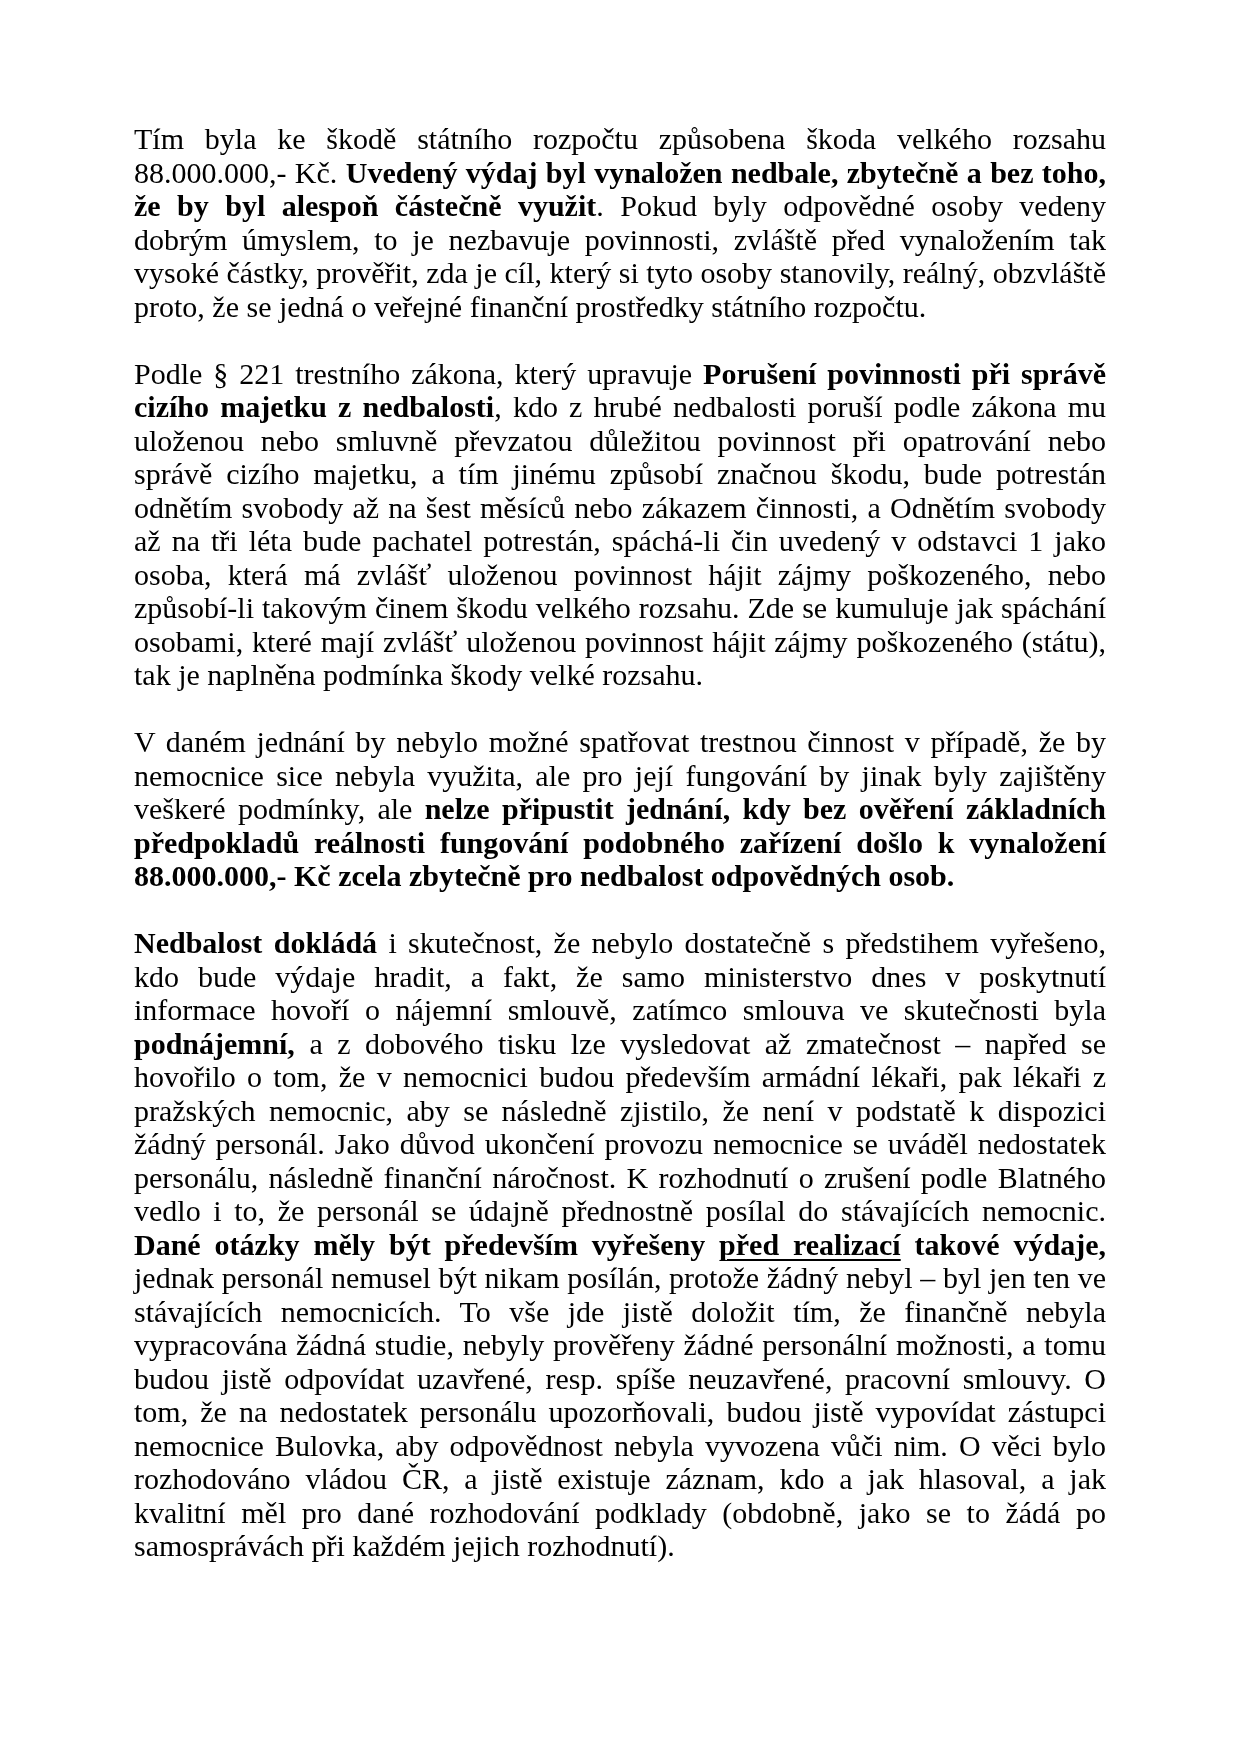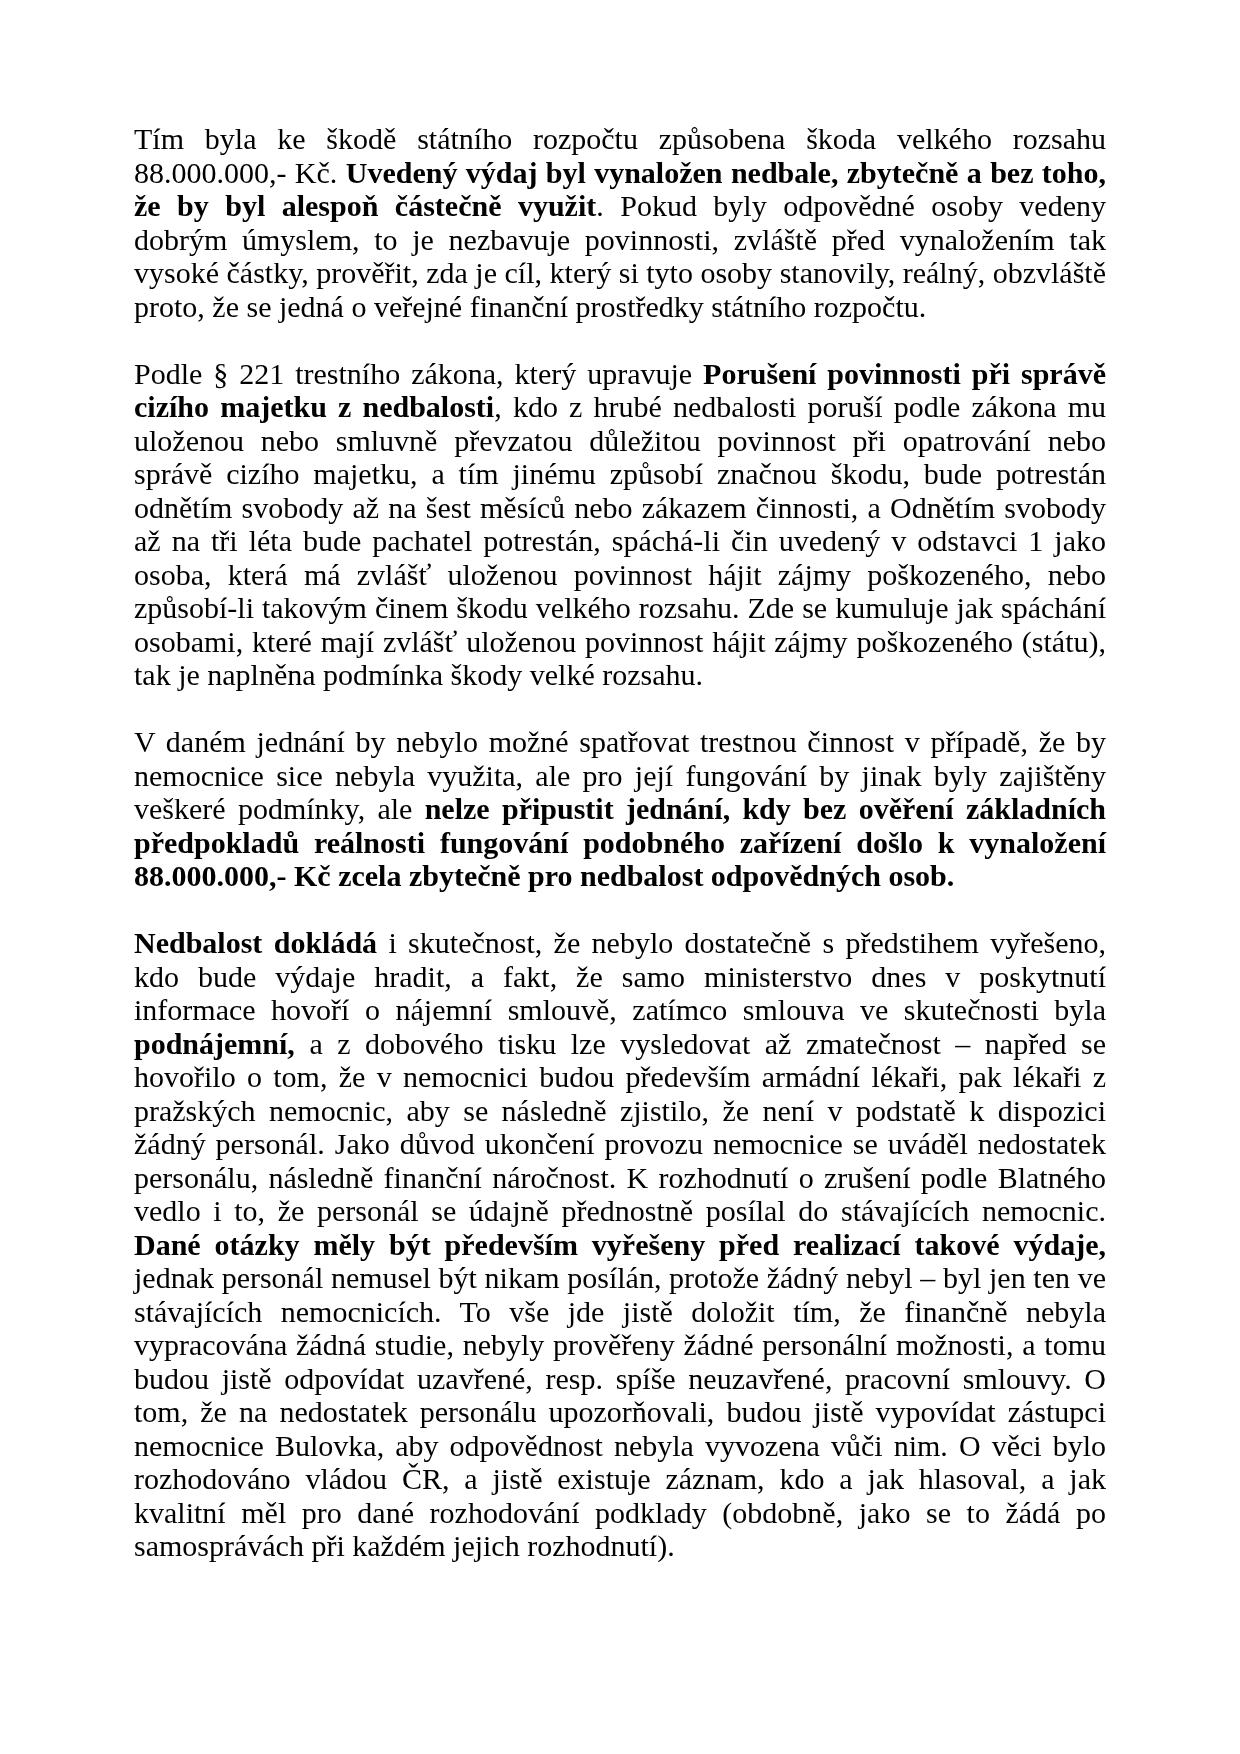--- a/index.html
+++ b/index.html
@@ -30,20 +30,21 @@
     margin: 0 0 33.5px 0;
     padding: 0;
   }
   .doc-content p:last-child {
     margin-bottom: 0;
   }
   .run-bold {
     font-weight: bold;
   }
   .run-underline {
+    text-decoration: underline;
     text-decoration-thickness: 2px;
     text-underline-offset: 4px;
   }
 </style>
 </head>
 <body>
 
 <div class="page">
   <div class="doc-content" id="doc-content">
       <p><span>Tím byla ke škodě státního rozpočtu způsobena škoda velkého rozsahu 88.000.000,- Kč. </span><span class="run-bold">Uvedený výdaj byl vynaložen nedbale, zbytečně a bez toho, že by byl alespoň částečně využit</span><span>. Pokud byly odpovědné osoby vedeny dobrým úmyslem, to je nezbavuje povinnosti, zvláště před vynaložením tak vysoké částky, prověřit, zda je cíl, který si tyto osoby stanovily, reálný, obzvláště proto, že se jedná o veřejné finanční prostředky státního rozpočtu.</span></p>

